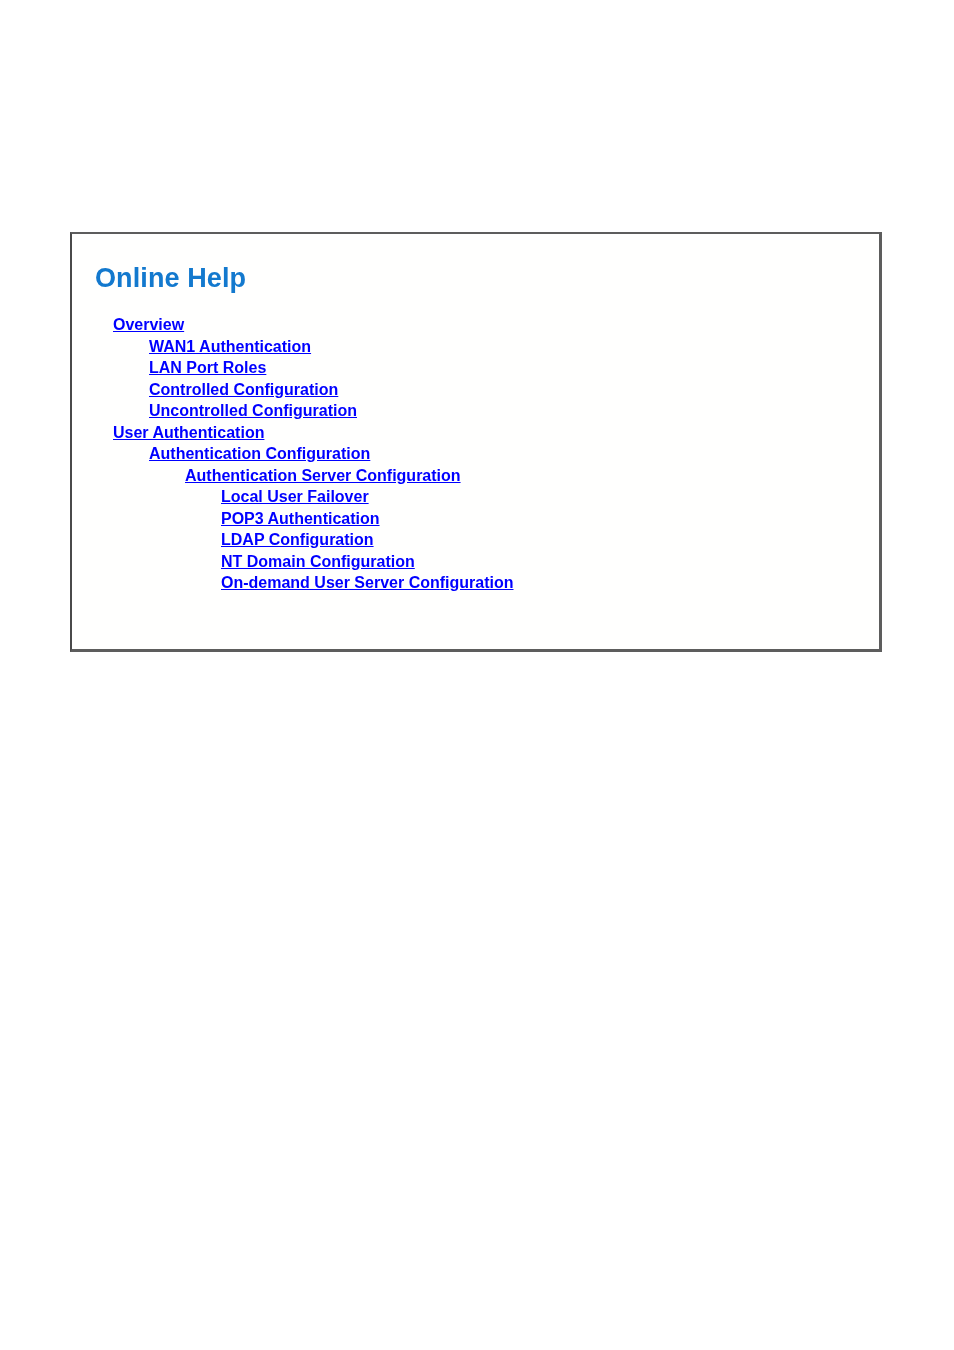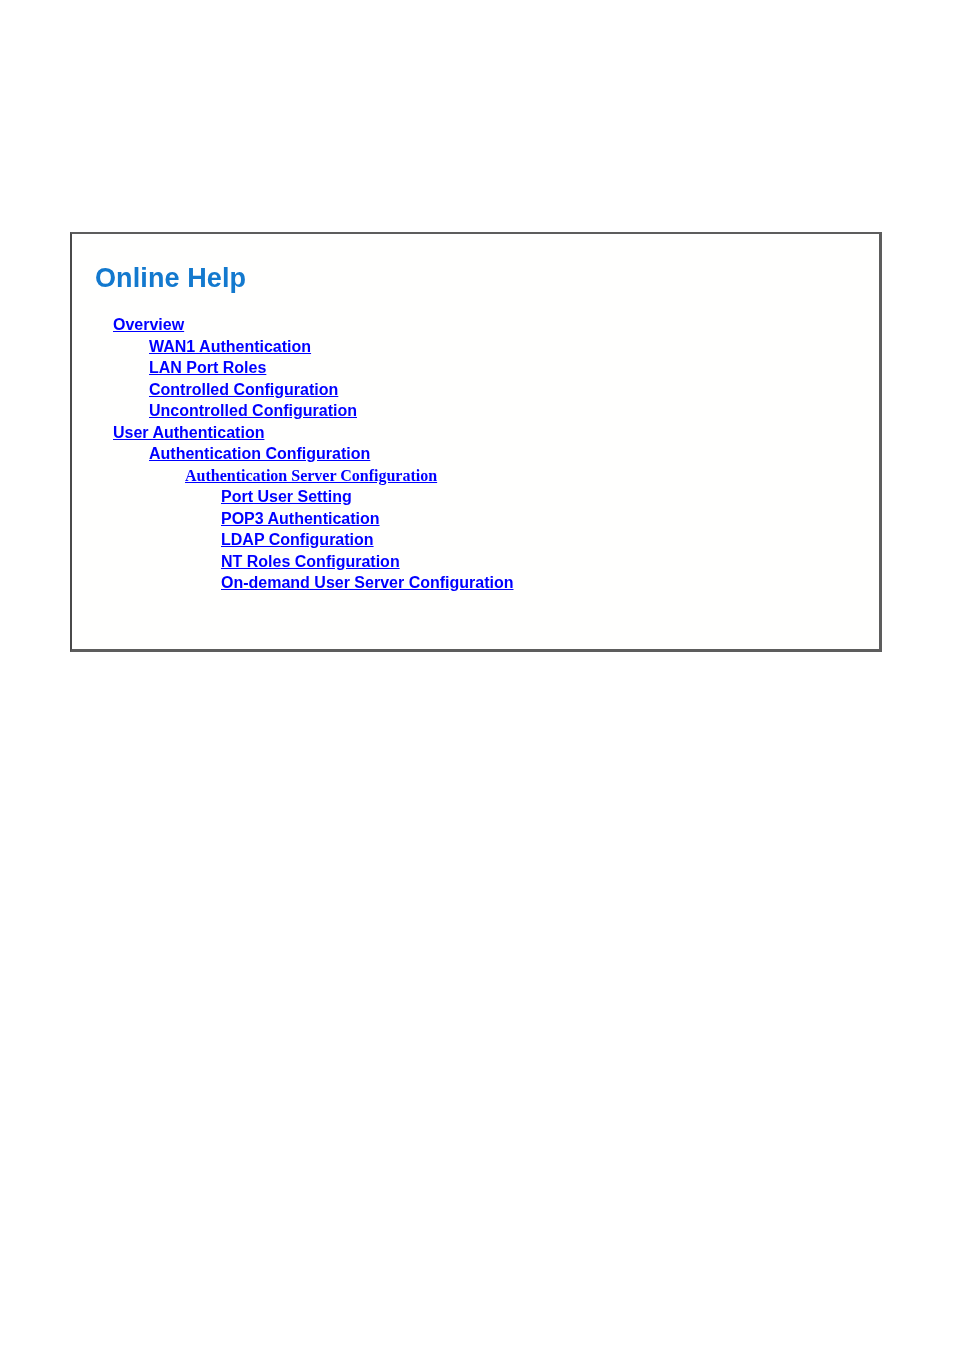--- a/index.html
+++ b/index.html
@@ -73,42 +73,42 @@
     font-family: "Liberation Sans", sans-serif;
     font-size: 16px;
     font-weight: bold;
     color: #0000ff;
     text-decoration: underline;
     cursor: pointer;
     white-space: nowrap;
   }
   .lvl-0 { padding-left: 7px;  }
   .lvl-1 { padding-left: 43px; }
-  .lvl-2 { padding-left: 79px; font-family: Liberation Serif, serif; }
+  .lvl-2 { padding-left: 79px; }
   .lvl-3 { padding-left: 115px; }
 </style>
 </head>
 <body>
 
 <div id="help-panel">
   <div id="panel-inner">
 
     <h1 id="help-title">Online Help</h1>
 
     <ul id="toc">
 
     <li><a class="toc-link lvl-0" href="#">Overview</a></li>
         <li><a class="toc-link lvl-1" href="#">WAN1 Authentication</a></li>
         <li><a class="toc-link lvl-1" href="#">LAN Port Roles</a></li>
         <li><a class="toc-link lvl-1" href="#">Controlled Configuration</a></li>
         <li><a class="toc-link lvl-1" href="#">Uncontrolled Configuration</a></li>
         <li><a class="toc-link lvl-0" href="#">User Authentication</a></li>
         <li><a class="toc-link lvl-1" href="#">Authentication Configuration</a></li>
         <li><a class="toc-link lvl-2" href="#">Authentication Server Configuration</a></li>
-        <li><a class="toc-link lvl-3" href="#">Port User Setting</a></li>
+        <li><a class="toc-link lvl-3" href="#">Local User Failover</a></li>
         <li><a class="toc-link lvl-3" href="#">POP3 Authentication</a></li>
         <li><a class="toc-link lvl-3" href="#">LDAP Configuration</a></li>
-        <li><a class="toc-link lvl-3" href="#">NT Roles Configuration</a></li>
+        <li><a class="toc-link lvl-3" href="#">NT Domain Configuration</a></li>
         <li><a class="toc-link lvl-3" href="#">On-demand User Server Configuration</a></li>
       </ul>
 
   </div>
 </div>
 
 </body></html>

